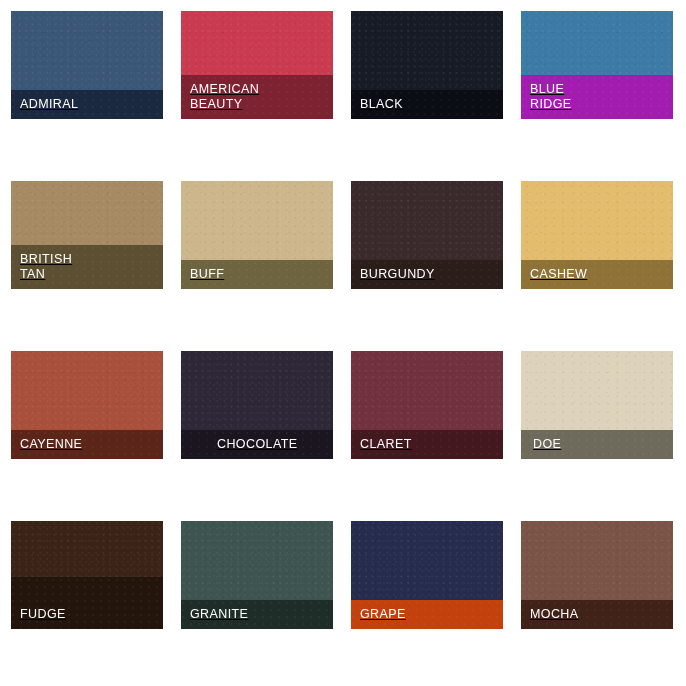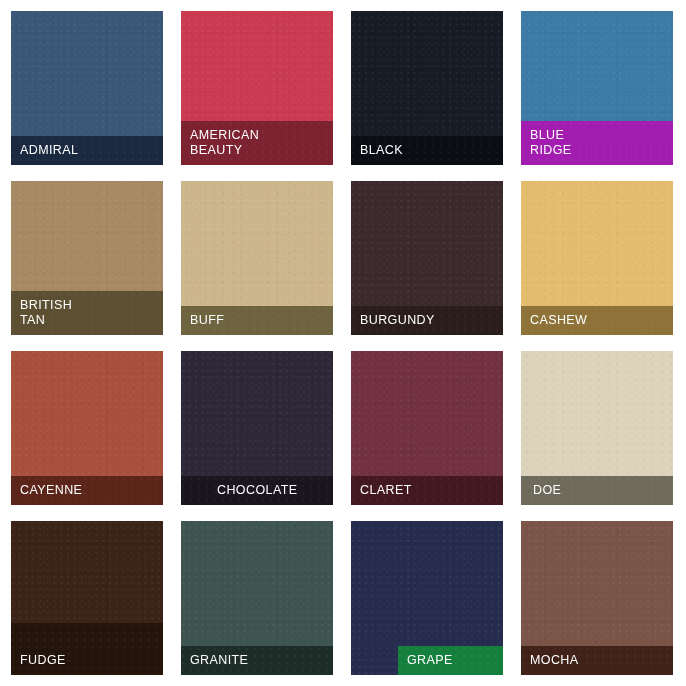--- a/index.html
+++ b/index.html
@@ -23,25 +23,26 @@
     grid-template-rows: repeat(4, 150px);
     column-gap: 18px;
     row-gap: 20px;
     padding: 11px;
     box-sizing: border-box;
     background: #ffffff;
   }
   .swatch {
     position: relative;
     width: 152px;
-    height: 154px;
+    height: 108px;
     overflow: hidden;
     display: flex;
     flex-direction: column;
     justify-content: flex-end;
+    text-decoration: underline;
   }
   
   .swatch-fill {
     position: absolute;
     top: 0; left: 0; right: 0; bottom: 0;
   }
   .swatch-fill::after {
     content: "";
     position: absolute;
     top: 0; left: 0; right: 0; bottom: 0;
@@ -176,21 +177,21 @@
       </div>
     </div>
     <div class="swatch">
       <div class="swatch-fill" style="background: rgb(61, 84, 80);"></div>
       <div class="label-band" style="background: rgb(31, 45, 40);">
         <span class="label-text" style="color: rgb(255, 255, 255);">GRANITE</span>
       </div>
     </div>
     <div class="swatch">
       <div class="swatch-fill" style="background: rgb(38, 44, 78);"></div>
-      <div class="label-band" style="background: #15803d; margin-left: 47px;">
+      <div class="label-band" style="background: #c2410c;">
         <span class="label-text" style="color: rgb(255, 255, 255);">GRAPE</span>
       </div>
     </div>
     <div class="swatch">
       <div class="swatch-fill" style="background: rgb(122, 84, 71);"></div>
       <div class="label-band" style="background: rgb(64, 34, 25);">
         <span class="label-text" style="color: rgb(255, 255, 255);">MOCHA</span>
       </div>
     </div>
   </div>

